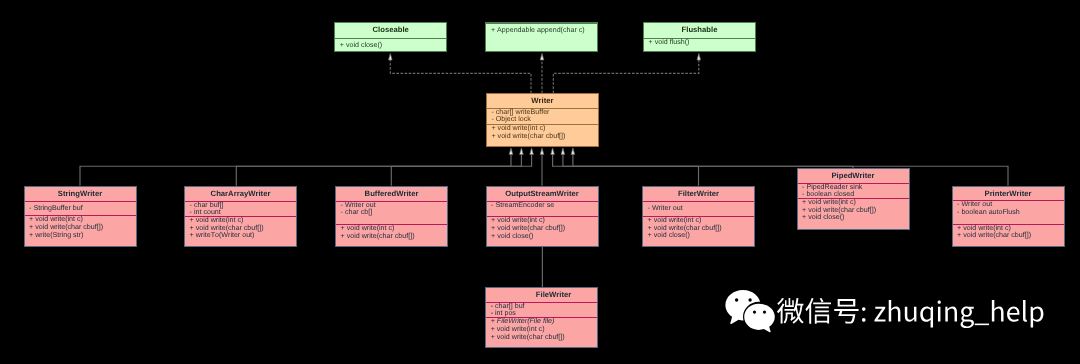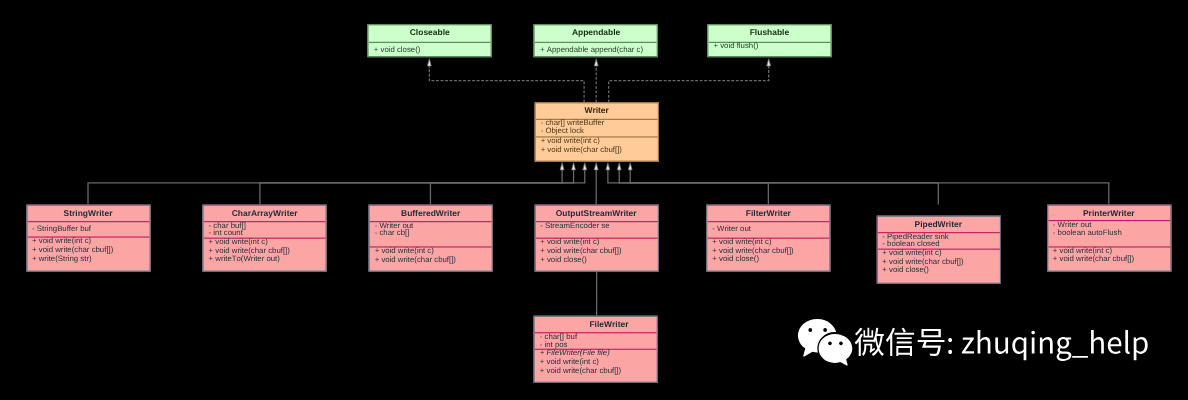--- a/index.html
+++ b/index.html
@@ -66,21 +66,20 @@
 </g>
 </svg>
 
 <div class="uml green" style="left:334.2px;top:22.4px;width:113px;height:30.10px;">
   <div class="ttl" style="height:14.70px;line-height:14.70px;">Closeable</div>
   <div class="sec meths" style="height:13.40px;padding-top:2.90px;">
     <div class="row">+ void close()</div>
   </div>
 </div>
 <div class="uml green" style="left:485.4px;top:22.4px;width:113px;height:30.10px;">
-  <div class="ttl" style="height:14.70px;line-height:14.70px;">Appendable</div>
   <div class="sec meths" style="height:13.40px;padding-top:2.90px;">
     <div class="row">+ Appendable append(char c)</div>
   </div>
 </div>
 <div class="uml green" style="left:643.0px;top:22.4px;width:113px;height:30.10px;">
   <div class="ttl" style="height:14.70px;line-height:14.70px;">Flushable</div>
   <div class="sec meths" style="height:13.40px;padding-top:0;">
     <div class="row">+ void flush()</div>
   </div>
 </div>
@@ -144,21 +143,21 @@
   <div class="ttl" style="height:14.50px;line-height:14.50px;">FilterWriter</div>
   <div class="sec attrs" style="height:14.70px;padding-top:3.05px;">
     <div class="row">- Writer out</div>
   </div>
   <div class="sec meths" style="height:30.40px;padding-top:-0.30px;">
     <div class="row">+ void write(int c)</div>
     <div class="row">+ void write(char cbuf[])</div>
     <div class="row">+ void close()</div>
   </div>
 </div>
-<div class="uml blue" style="left:796.5px;top:196px;width:113px;height:61.60px;">
+<div class="uml blue" style="left:796.5px;top:168px;width:113px;height:61.60px;">
   <div class="ttl" style="height:13.60px;line-height:13.60px;">PipedWriter</div>
   <div class="sec attrs" style="height:15.70px;padding-top:-0.30px;">
     <div class="row">- PipedReader sink</div>
     <div class="row">- boolean closed</div>
   </div>
   <div class="sec meths" style="height:30.30px;padding-top:-0.30px;">
     <div class="row">+ void write(int c)</div>
     <div class="row">+ void write(char cbuf[])</div>
     <div class="row">+ void close()</div>
   </div>

